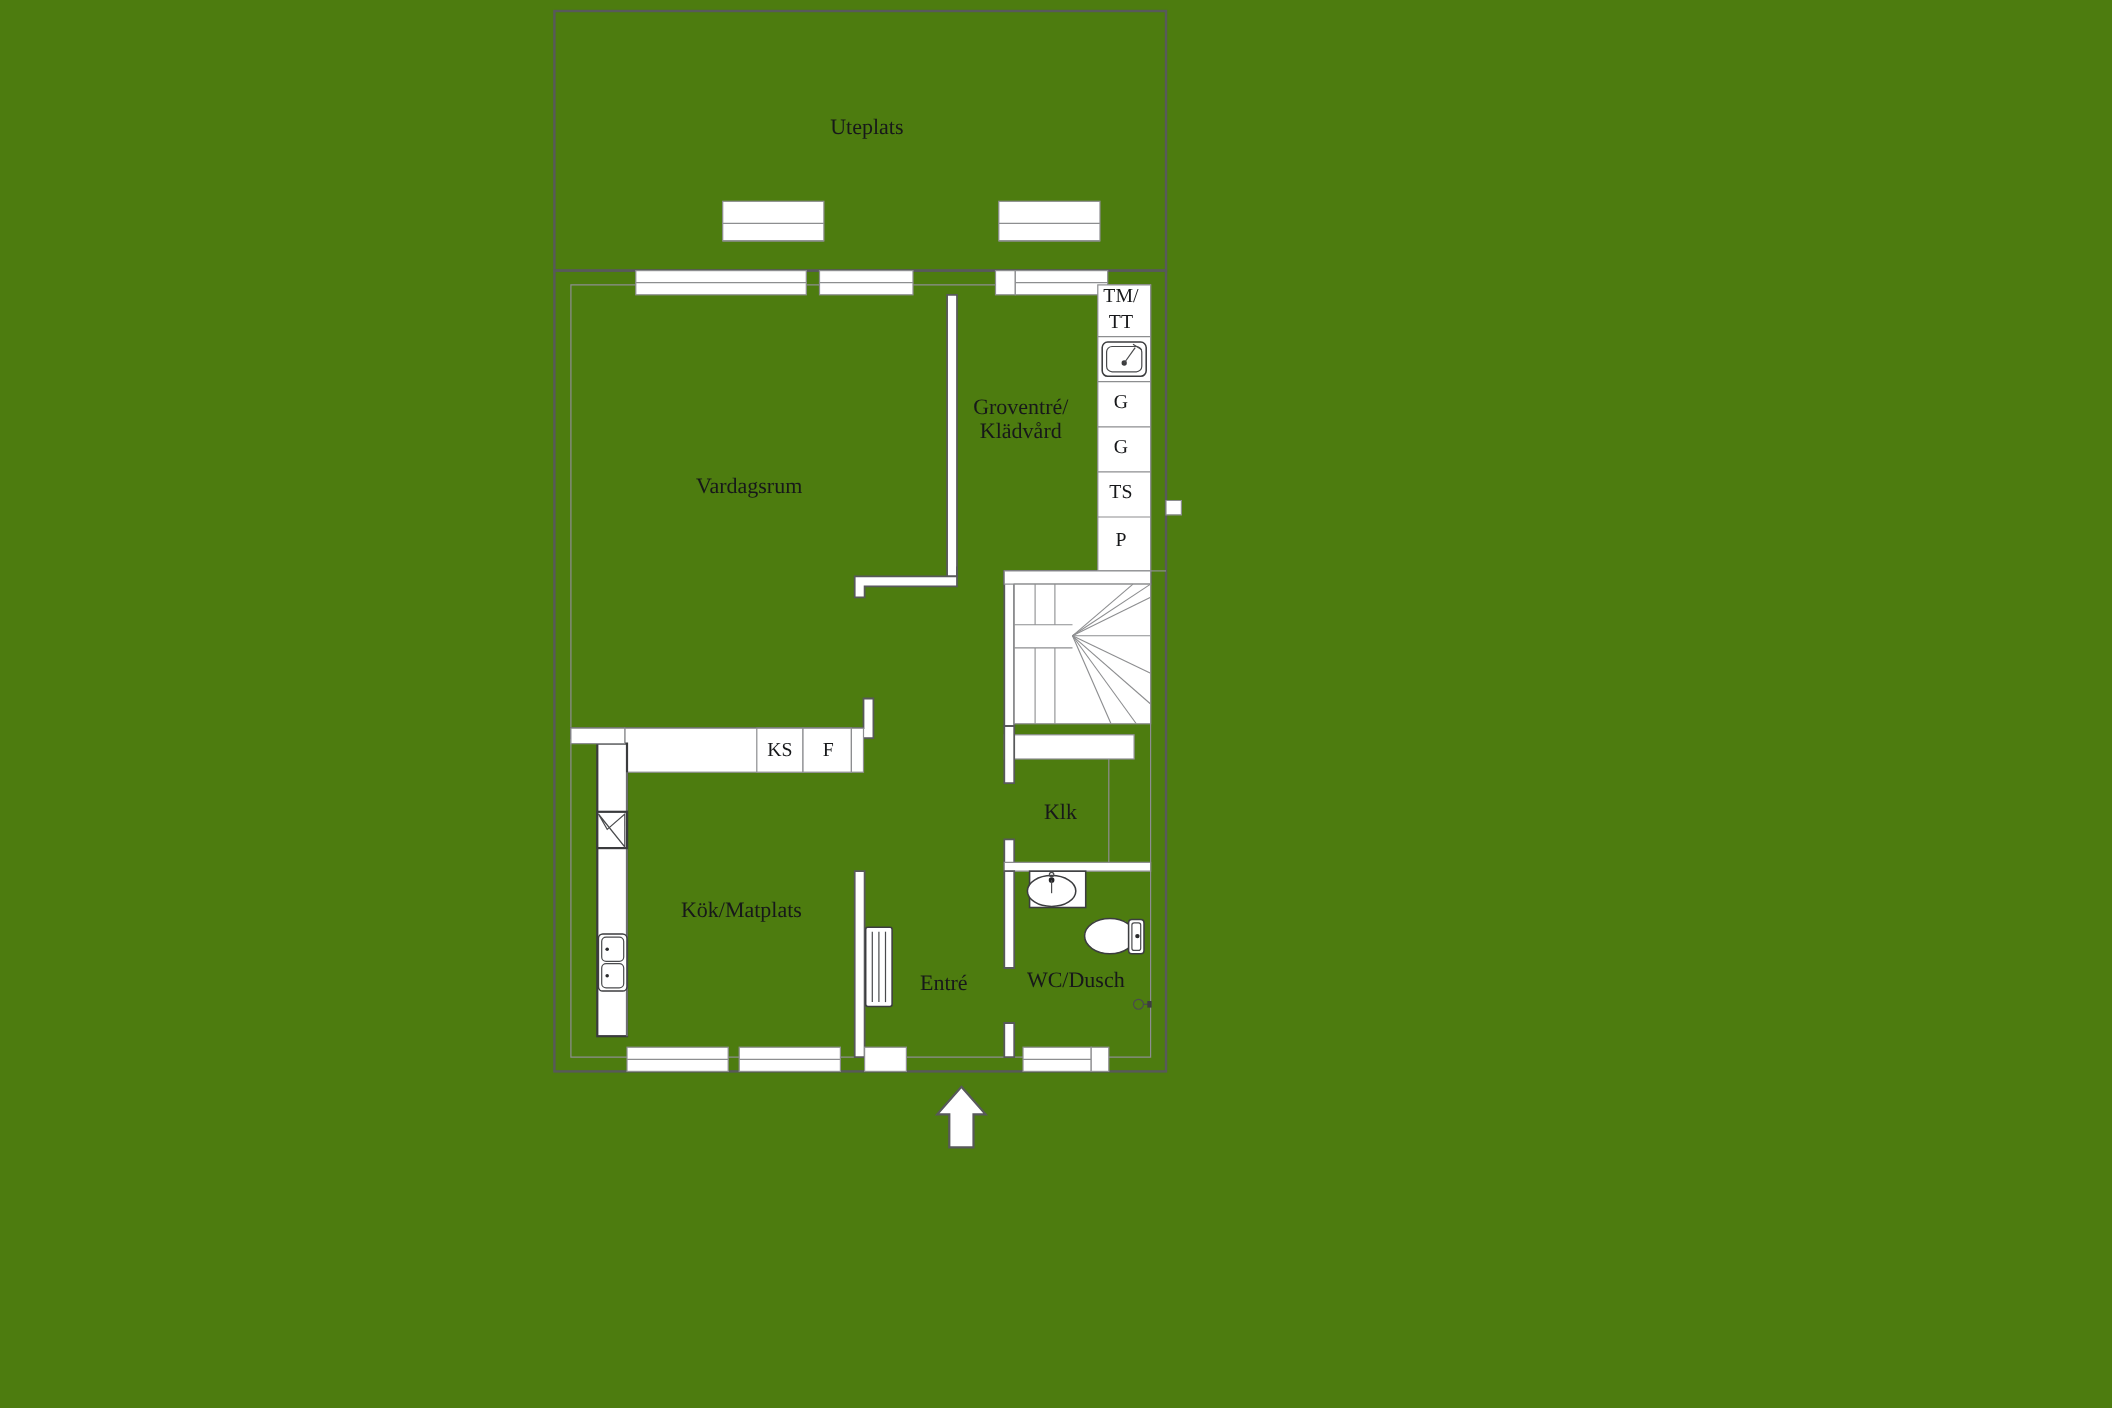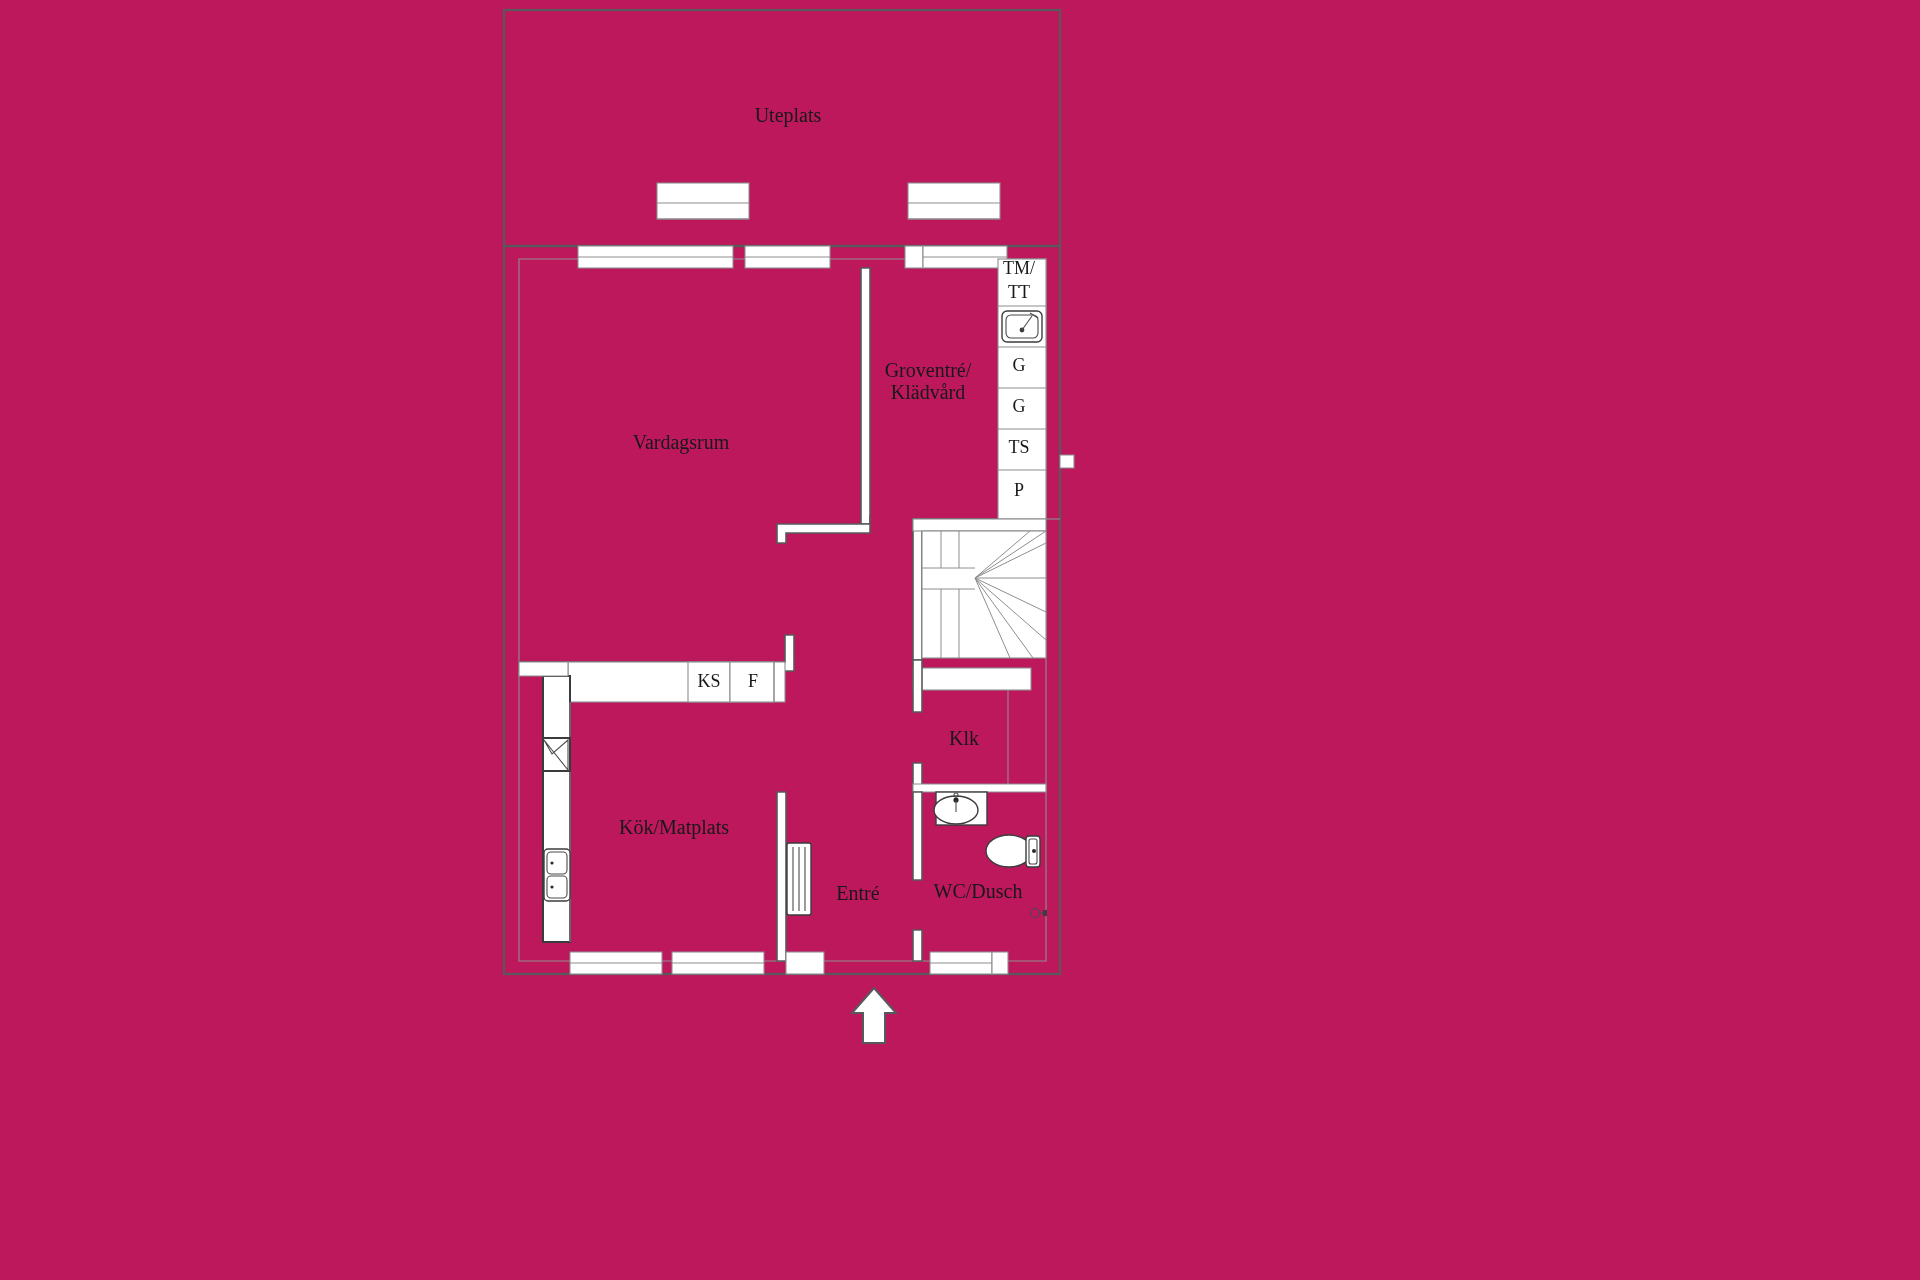--- a/index.html
+++ b/index.html
@@ -8,21 +8,21 @@
     background: #ffffff;
     width: 1920px;
     height: 1280px;
     overflow: hidden;
     font-family: "Liberation Serif", serif;
   }
   #plan-root {
     position: relative;
     width: 1920px;
     height: 1280px;
-    background: #be185d;
+    background: #4d7c0f;
   }
   svg#floorplan {
     position: absolute;
     left: 0;
     top: 0;
     width: 1920px;
     height: 1280px;
     display: block;
   }
   .room-label {

